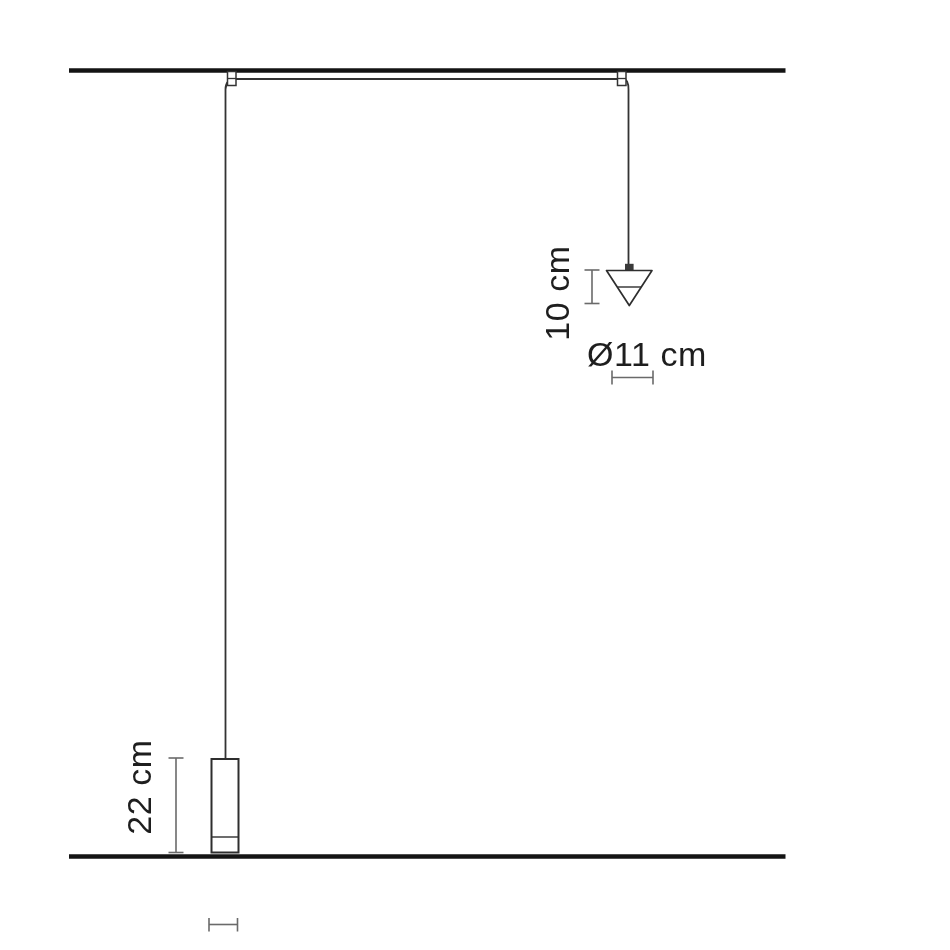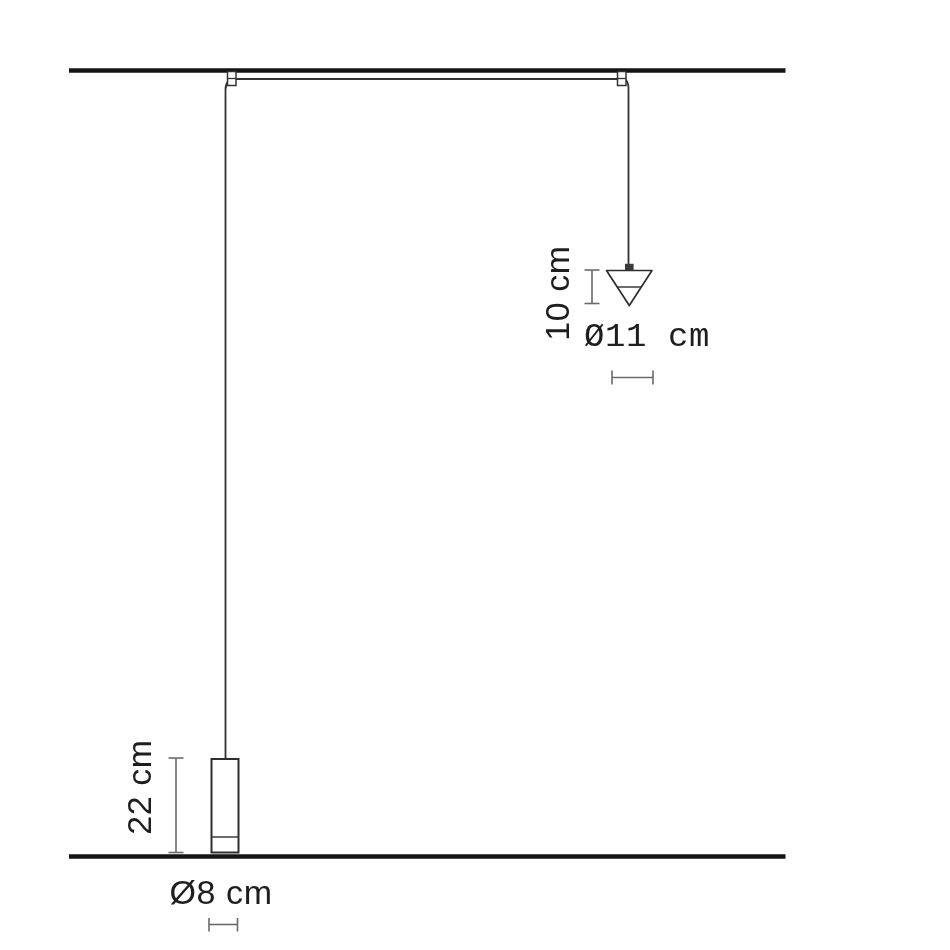--- a/index.html
+++ b/index.html
@@ -91,19 +91,18 @@
 
     <g stroke="#6a6a6a" stroke-width="1.6">
       <line x1="209" y1="924.5" x2="237.5" y2="924.5"></line>
       <line x1="209" y1="918" x2="209" y2="931.5"></line>
       <line x1="237.5" y1="918" x2="237.5" y2="931.5"></line>
     </g>
   </svg>
 
   <div class="dim-label vertical" style="left:486px; top:272px; width:141px;">10 cm</div>
 
-  <div class="dim-label" style="left:567px; top:316px; width:160px;font-family:Liberation Mono, monospace;">Ø11 cm</div>
+  <div class="dim-label" style="left:567px; top:333px; width:160px;">Ø11 cm</div>
 
   <div class="dim-label vertical" style="left:68px; top:766px; width:141px;">22 cm</div>
 
-  <div class="dim-label" style="left:141px; top:871px; width:160px;">Ø8 cm</div>
 
 </div>
 
 </body></html>

